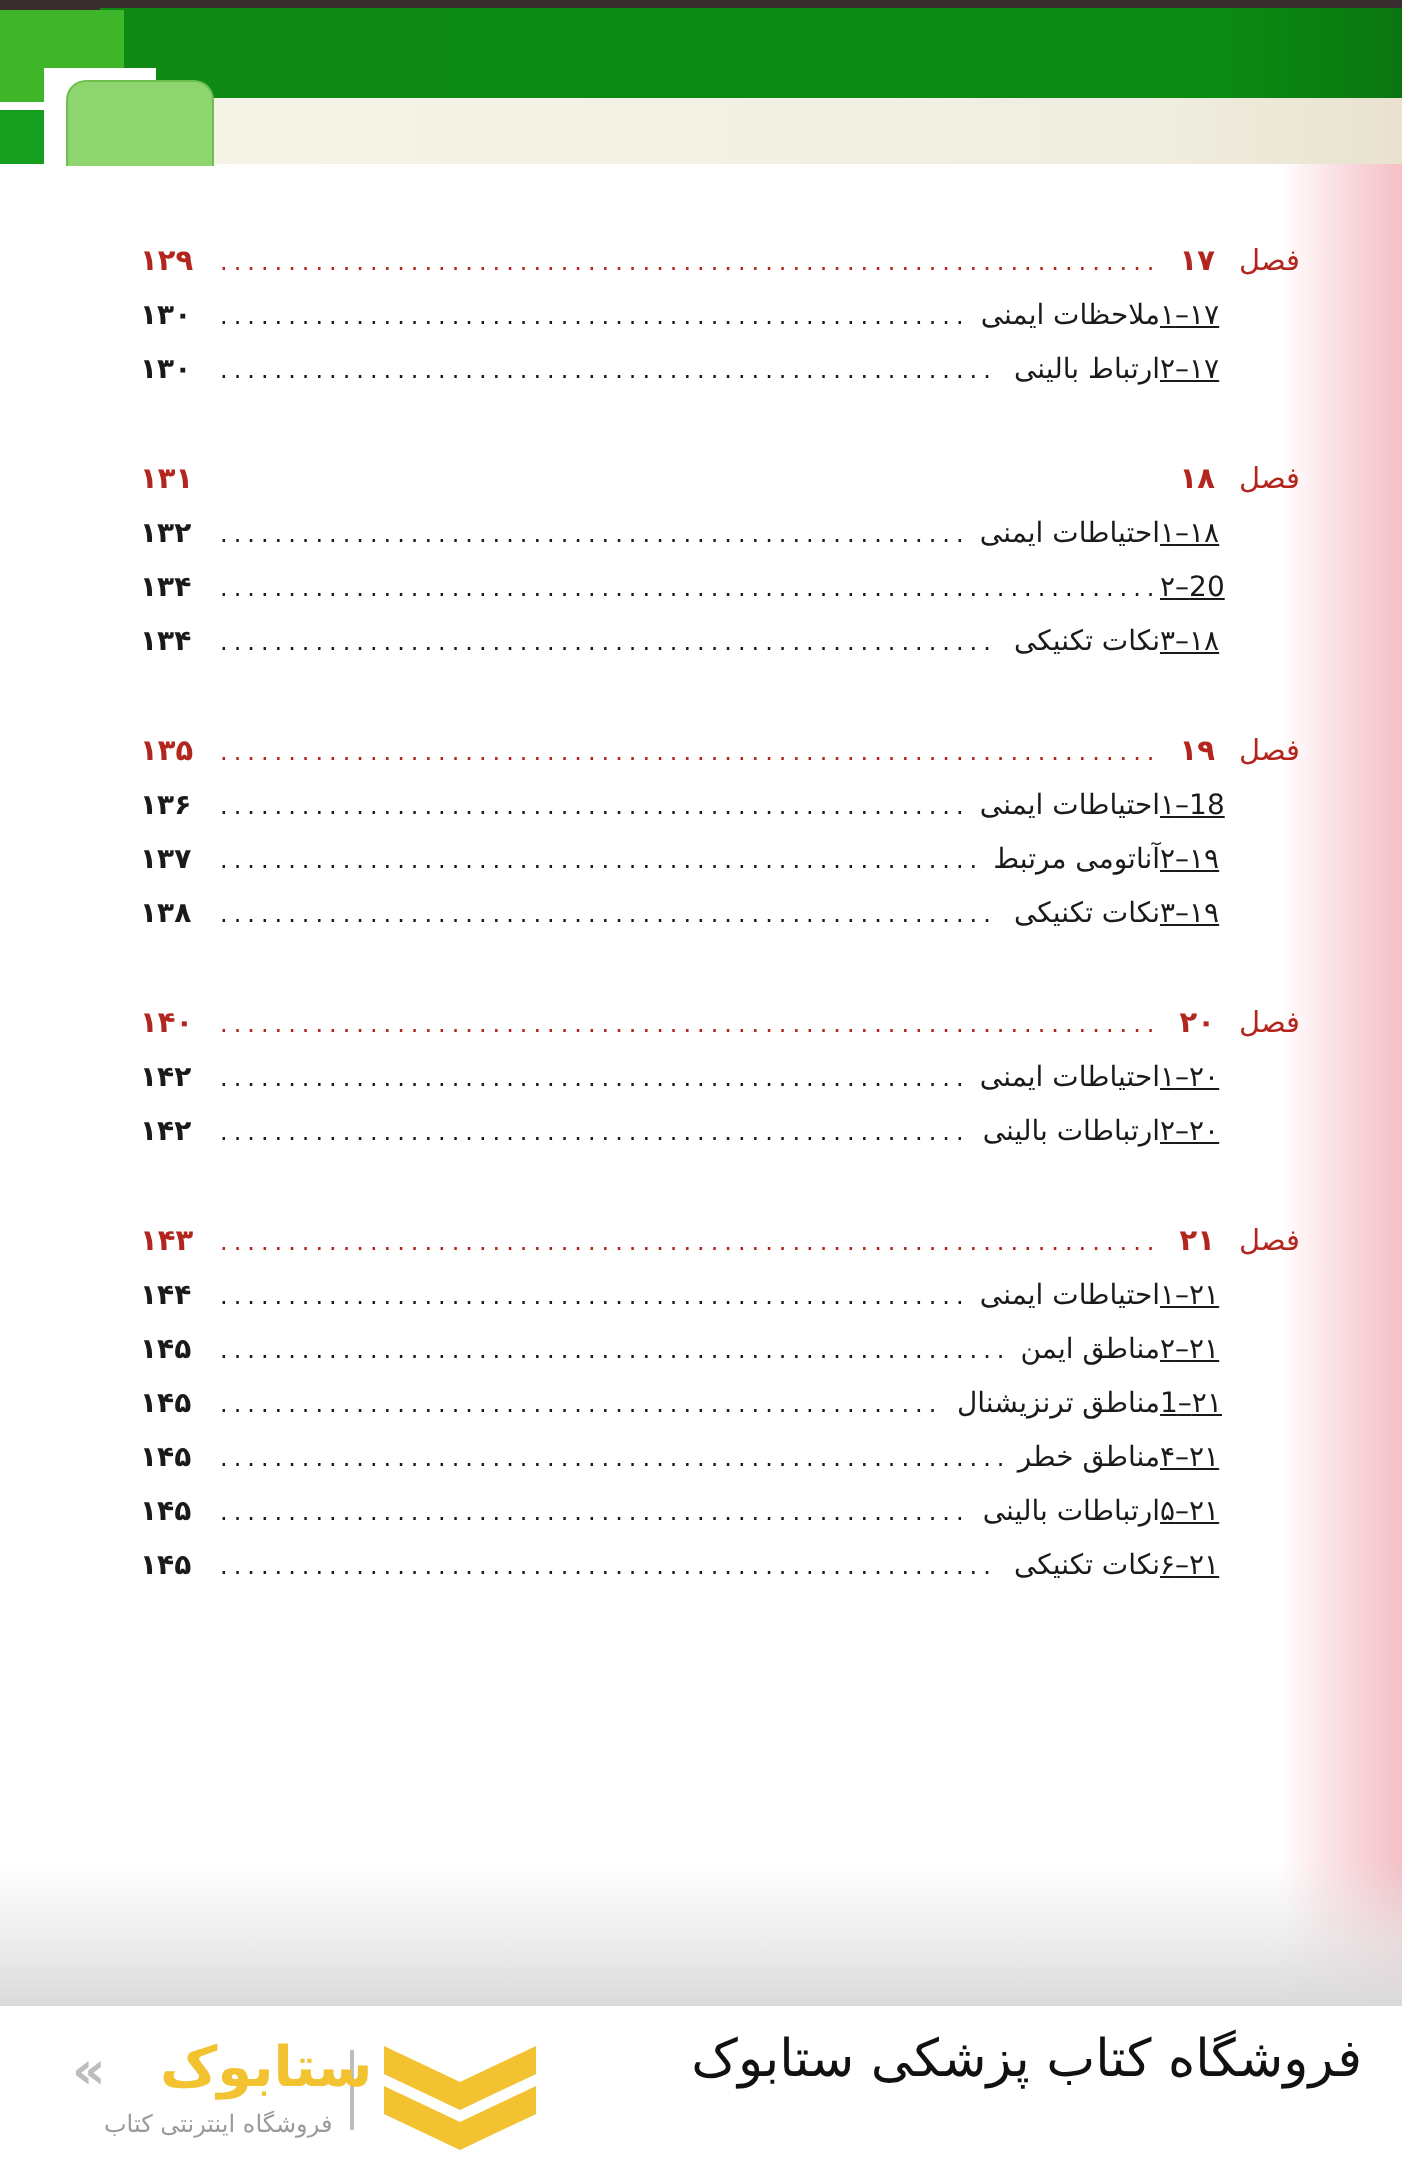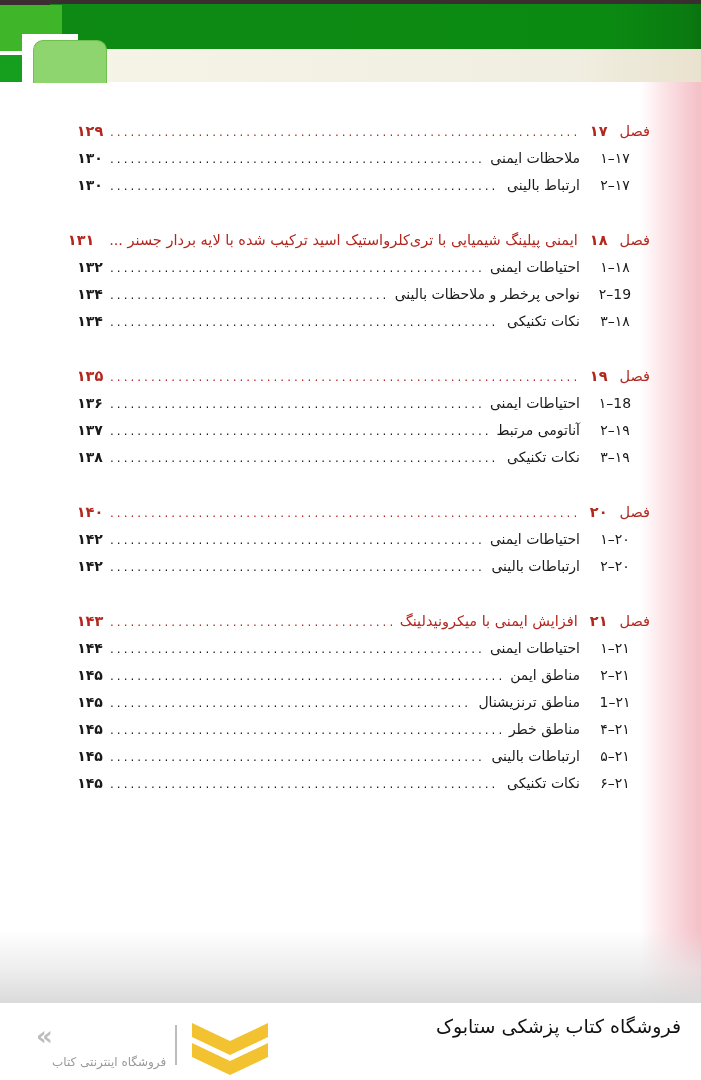--- a/index.html
+++ b/index.html
@@ -46,35 +46,35 @@
       position: absolute; left: 70px; top: 118px; width: 580px;
       direction: rtl;
     }
     .chapter { margin-bottom: 28px; }
     .row {
       display: flex; flex-direction: row; align-items: baseline;
       height: 27px; line-height: 27px; font-size: 14px; color: #1a1a1a;
       white-space: nowrap;
     }
     .row.chap { color: #b3261e; font-size: 14.5px; }
-    .row.sec .sec-num { width: 70px; flex: 0 0 auto; text-align: center; padding-right: 0; }
+    .row.sec .sec-num { width: 70px; flex: 0 0 auto; text-align: left; padding-right: 0; text-decoration: underline; }
     .row .title { flex: 0 0 auto; padding-left: 8px; }
     .row .dots {
       flex: 1 1 auto; overflow: hidden; letter-spacing: 3px; direction: ltr; text-align: right;
       font-size: 12px; color: inherit;
     }
-    .row .page-no { flex: 0 0 auto; width: 40px; text-align: center; font-weight: bold; direction: rtl; }
+    .row .page-no { flex: 0 0 auto; width: 40px; text-align: left; font-weight: bold; direction: rtl; }
     .row.chap .ch-label { padding-left: 12px; }
     .row.chap .ch-num { padding-left: 12px; font-weight: bold; }
 
     .footer {
       position: absolute; left: 0; top: 1003px; width: 701px; height: 77px; background: #ffffff;
     }
     .store-name {
-      position: absolute; right: 20px; top: 12px; font-size: 19px; color: #111; direction: rtl;
+      position: absolute; right: 20px; top: 12px; font-size: 26px; color: #111; direction: rtl;
     }
     .site-url {
       position: absolute; right: 14px; top: 44px; font-size: 22px; letter-spacing: 6px; color: #111;
       font-family: "DejaVu Sans", sans-serif;
     }
     .site-url .accent { color: #f2b320; }
     .logo-chevron {
       position: absolute; left: 190px; top: 16px; width: 80px; height: 60px;
     }
     .logo-divider {
@@ -120,33 +120,31 @@
         <span class="title">ارتباط بالینی</span>
         <span class="dots">...................................................................................</span>
         <span class="page-no">۱۳۰</span>
       </div>
     </div>
 
     <div class="chapter">
       <div class="row chap">
         <span class="ch-label">فصل</span>
         <span class="ch-num">۱۸</span>
-        <span class="title">ایمنی پیلینگ شیمیایی با تری‌کلرواستیک اسید ترکیب شده با لایه بردار جسنر ...</span>
         <span class="dots"></span>
         <span class="page-no">۱۳۱</span>
       </div>
       <div class="row sec">
         <span class="sec-num">۱۸–۱</span>
         <span class="title">احتیاطات ایمنی</span>
         <span class="dots">...................................................................................</span>
         <span class="page-no">۱۳۲</span>
       </div>
       <div class="row sec">
-        <span class="sec-num">19–۲</span>
-        <span class="title">نواحی پرخطر و ملاحظات بالینی</span>
+        <span class="sec-num">20–۲</span>
         <span class="dots">...................................................................................</span>
         <span class="page-no">۱۳۴</span>
       </div>
       <div class="row sec">
         <span class="sec-num">۱۸–۳</span>
         <span class="title">نکات تکنیکی</span>
         <span class="dots">...................................................................................</span>
         <span class="page-no">۱۳۴</span>
       </div>
     </div>
@@ -196,21 +194,20 @@
         <span class="title">ارتباطات بالینی</span>
         <span class="dots">...................................................................................</span>
         <span class="page-no">۱۴۲</span>
       </div>
     </div>
 
     <div class="chapter">
       <div class="row chap">
         <span class="ch-label">فصل</span>
         <span class="ch-num">۲۱</span>
-        <span class="title">افزایش ایمنی با میکرونیدلینگ</span>
         <span class="dots">...................................................................................</span>
         <span class="page-no">۱۴۳</span>
       </div>
       <div class="row sec">
         <span class="sec-num">۲۱–۱</span>
         <span class="title">احتیاطات ایمنی</span>
         <span class="dots">...................................................................................</span>
         <span class="page-no">۱۴۴</span>
       </div>
       <div class="row sec">
@@ -251,14 +248,15 @@
 
 <div class="footer">
   <div class="store-name">فروشگاه کتاب پزشکی ستابوک</div>
 
   <svg class="logo-chevron" viewBox="0 0 80 60">
     <polygon points="2,4 40,22 78,4 78,18 40,36 2,18" fill="#f2c230"></polygon>
     <polygon points="2,24 40,42 78,24 78,38 40,56 2,38" fill="#f2c230"></polygon>
   </svg>
   <div class="logo-divider"></div>
   <span class="logo-arrows">«</span>
+  <span class="logo-word-text">ستابوک</span>
   <span class="logo-sub">فروشگاه اینترنتی کتاب</span>
 </div>
 
 </body></html>

